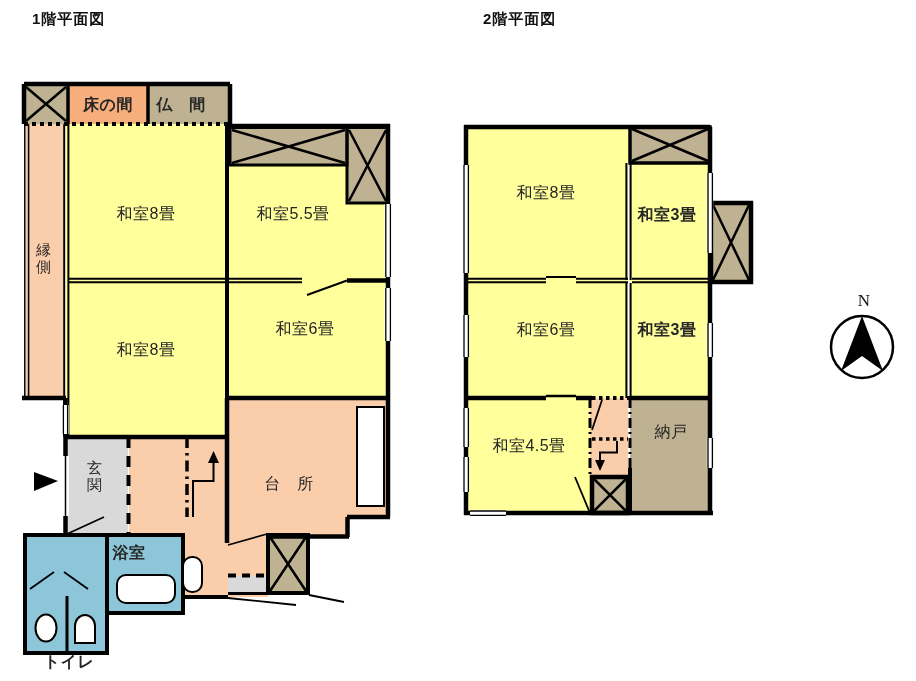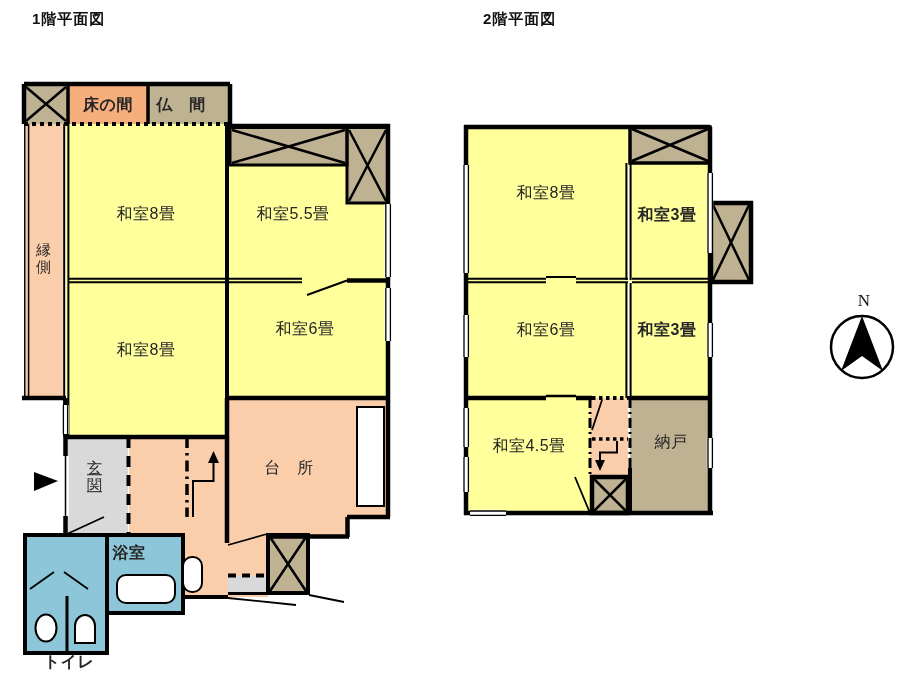--- a/index.html
+++ b/index.html
@@ -222,26 +222,26 @@
     </g>
   </svg>
 
   <span class="lbl small" style="left:108px;top:105px;">床の間</span>
   <span class="lbl small" style="left:181px;top:105px;">仏　間</span>
   <span class="vlabel" style="left:45px;top:259px;">縁側</span>
   <span class="lbl" style="left:146px;top:214px;">和室8畳</span>
   <span class="lbl" style="left:293px;top:214px;">和室5.5畳</span>
   <span class="lbl" style="left:146px;top:350px;">和室8畳</span>
   <span class="lbl" style="left:305px;top:329px;">和室6畳</span>
-  <span class="lbl" style="left:289px;top:468px;">台　所</span>
-  <span class="vlabel" style="left:96px;top:477px;text-decoration:underline;">玄関</span>
+  <span class="lbl" style="left:289px;top:484px;">台　所</span>
+  <span class="vlabel" style="left:96px;top:477px;">玄関</span>
   <span class="lbl small" style="left:129px;top:553px;">浴室</span>
   <span class="lbl small" style="left:69px;top:662px;">トイレ</span>
 
   <span class="lbl" style="left:546px;top:193px;">和室8畳</span>
   <span class="lbl small" style="left:667px;top:215px;">和室3畳</span>
   <span class="lbl" style="left:546px;top:330px;">和室6畳</span>
   <span class="lbl small" style="left:667px;top:330px;">和室3畳</span>
   <span class="lbl" style="left:529px;top:446px;">和室4.5畳</span>
-  <span class="lbl" style="left:671px;top:442px;">納戸</span>
+  <span class="lbl" style="left:671px;top:432px;">納戸</span>
 
   <span class="nlabel" style="left:864px;top:301px;">N</span>
 </div>
 
 </body></html>

